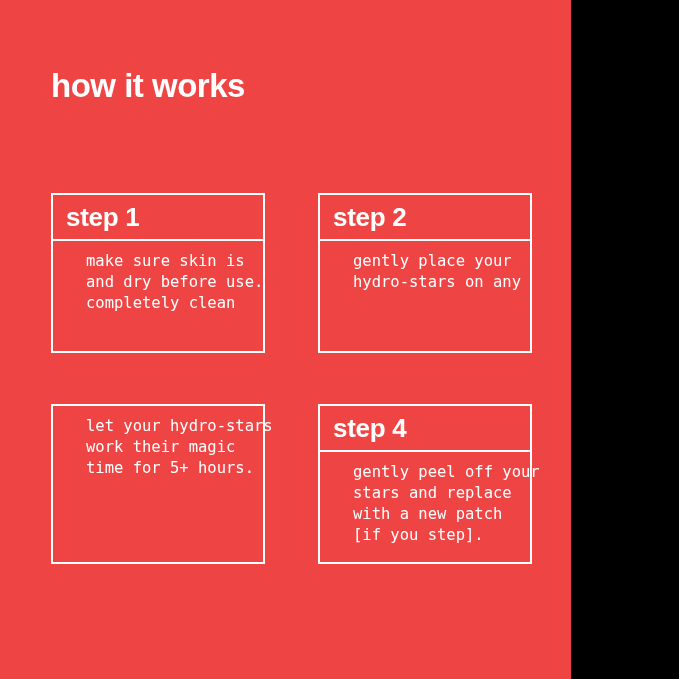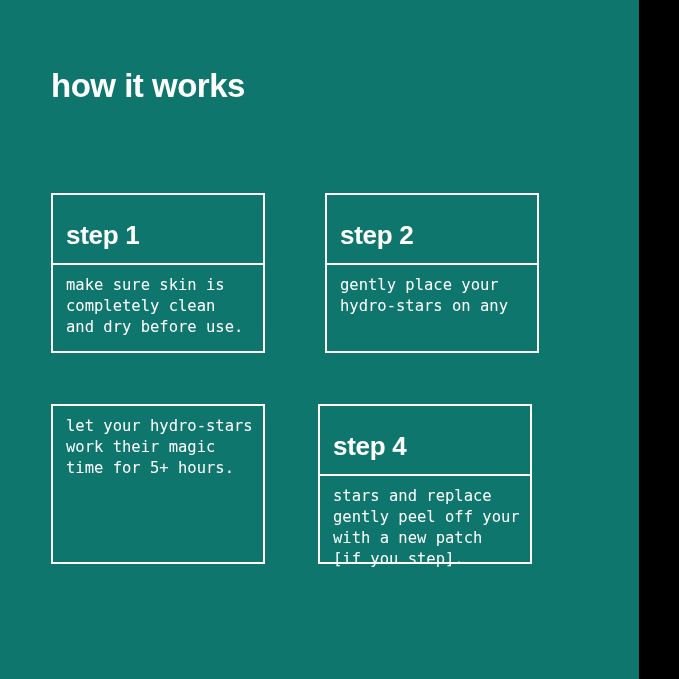--- a/index.html
+++ b/index.html
@@ -1,21 +1,21 @@
 <!DOCTYPE html>
 <html><head>
 <meta charset="utf-8">
 <style>
   * { margin: 0; padding: 0; box-sizing: border-box; }
   html, body { background: #000; }
   .canvas {
     position: relative;
-    width: 639px;
+    width: 571px;
     height: 679px;
-    background: #0f766e;
+    background: #ef4444;
     overflow: hidden;
     font-family: "Liberation Sans", sans-serif;
   }
   .page-title {
     position: absolute;
     left: 51px;
     top: 69px;
     color: #ffffff;
     font-size: 33px;
     line-height: 33px;
@@ -23,61 +23,62 @@
     letter-spacing: -0.5px;
   }
   .step-card {
     position: absolute;
     width: 214px;
     height: 160px;
     border: 2px solid #ffffff;
     background: transparent;
   }
   .card-1 { left: 51px;  top: 193px; }
-  .card-2 { left: 325px; top: 193px; }
+  .card-2 { left: 318px; top: 193px; }
   .card-3 { left: 51px;  top: 404px; }
   .card-4 { left: 318px; top: 404px; }
   .step-card-header {
     height: 46px;
     border-bottom: 2px solid #ffffff;
     display: flex;
+    align-items: center;
     padding-left: 13px;
-    margin-top: 24px;
   }
   .step-card-title {
     color: #ffffff;
     font-size: 26px;
     font-weight: bold;
     letter-spacing: -0.3px;
     padding-top: 1px;
   }
   .step-card-body {
     padding: 10px 8px 0 13px;
     color: #ffffff;
     font-family: "DejaVu Sans Mono", "Liberation Mono", monospace;
     font-size: 15.5px;
     line-height: 21px;
     white-space: nowrap;
+    margin-left: 20px;
   }
 </style>
 </head>
 <body>
 
 <div class="canvas">
 
   <h1 class="page-title">how it works</h1>
 
   <div class="step-card card-1">
     <div class="step-card-header">
       <span class="step-card-title">step 1</span>
     </div>
     <div class="step-card-body">
       <div>make sure skin is</div>
+      <div>and dry before use.</div>
       <div>completely clean</div>
-      <div>and dry before use.</div>
     </div>
   </div>
 
   <div class="step-card card-2">
     <div class="step-card-header">
       <span class="step-card-title">step 2</span>
     </div>
     <div class="step-card-body">
       <div>gently place your</div>
       <div>hydro-stars on any</div>
@@ -90,20 +91,20 @@
       <div>work their magic</div>
       <div>time for 5+ hours.</div>
     </div>
   </div>
 
   <div class="step-card card-4">
     <div class="step-card-header">
       <span class="step-card-title">step 4</span>
     </div>
     <div class="step-card-body">
+      <div>gently peel off your</div>
       <div>stars and replace</div>
-      <div>gently peel off your</div>
       <div>with a new patch</div>
       <div>[if you step].</div>
     </div>
   </div>
 
 </div>
 
 </body></html>

